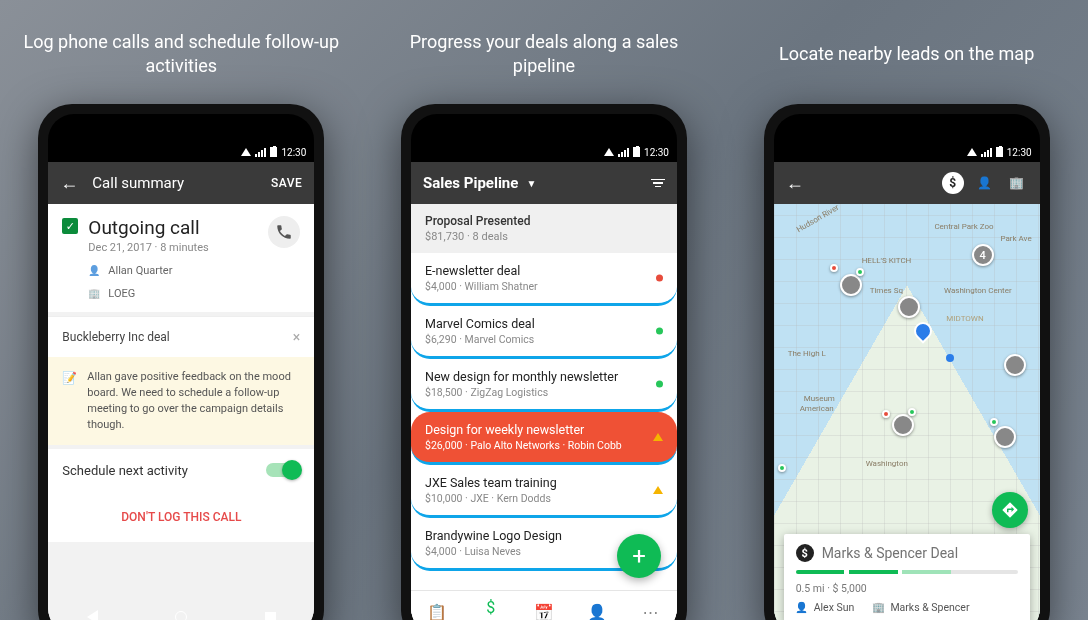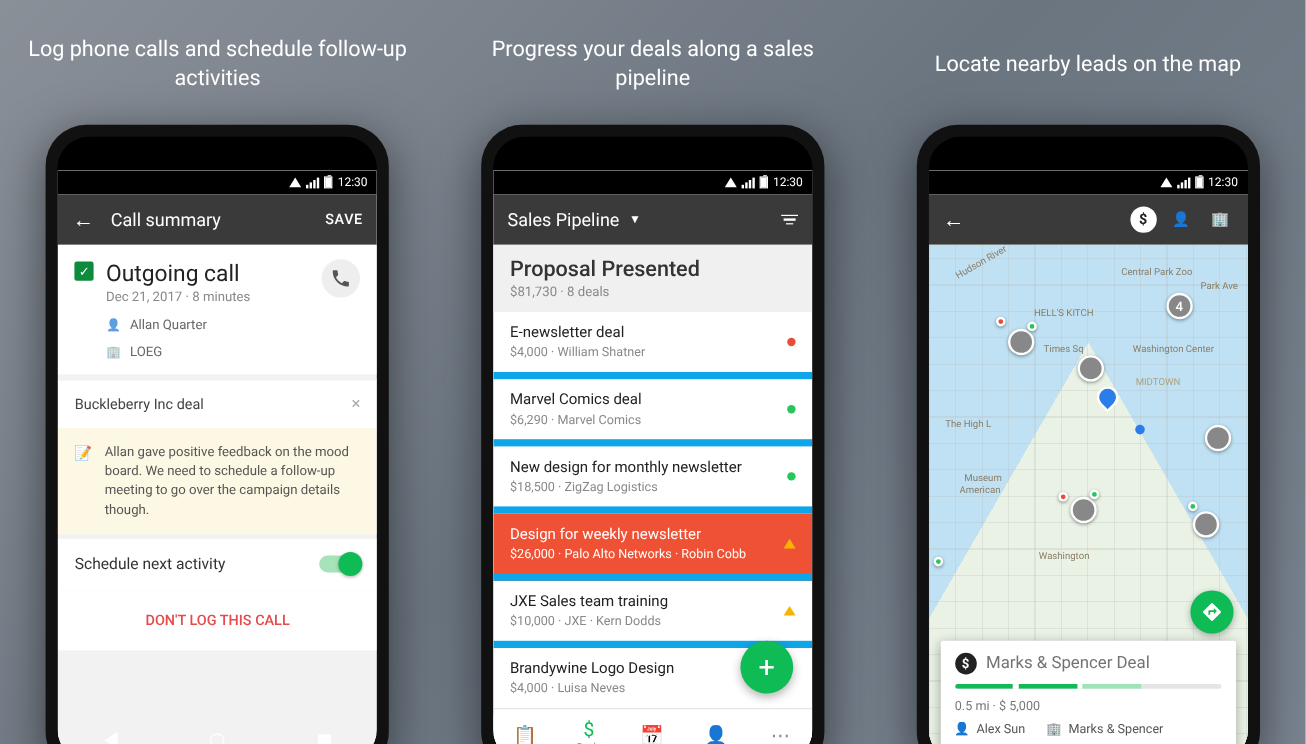--- a/index.html
+++ b/index.html
@@ -62,23 +62,23 @@
   .deal-row .x{color:#aaa;font-size:14px;}
   .note{background:#fdf8e3;padding:12px 14px;display:flex;gap:10px;font-size:11px;line-height:1.45;color:#555;margin-bottom:4px;}
   .note .ni{color:#aaa;margin-top:1px;font-size:12px;}
   .sched-row{display:flex;align-items:center;justify-content:space-between;padding:14px;background:#fff;font-size:13px;color:#333;}
   .toggle{width:34px;height:14px;background:#a6e3b8;border-radius:10px;position:relative;}
   .toggle::after{content:'';position:absolute;right:-2px;top:-3px;width:20px;height:20px;border-radius:50%;background:#0fbb55;box-shadow:0 1px 3px rgba(0,0,0,0.3);}
   .dont{color:#e64a4a;text-align:center;font-size:12px;font-weight:500;padding:18px;background:#fff;}
   
   .s2-body{flex:1;background:#fff;overflow:hidden;position:relative;}
   .stage{background:#f0f0f0;padding:10px 14px;}
-  .stage-t{font-size:18px;color:#333;font-weight:500;}
+  .stage-t{font-size:12px;color:#333;font-weight:500;}
   .stage-s{font-size:11px;color:#888;margin-top:2px;}
-  .deal{padding:10px 14px;border-bottom:6px solid #0ea5e9;position:relative;}
+  .deal{padding:10px 14px;border-bottom:3px solid #0ea5e9;position:relative;border-radius:19px;}
   .deal-t{font-size:12.5px;color:#222;}
   .deal-s{font-size:10.5px;color:#888;margin-top:2px;}
   .dot{position:absolute;right:14px;top:50%;transform:translateY(-50%);width:7px;height:7px;border-radius:50%;}
   .dred{background:#e74c3c;} .dgrn{background:#27c65a;} .dyel{width:0;height:0;border-left:5px solid transparent;border-right:5px solid transparent;border-bottom:8px solid #f5b400;border-radius:0;}
   .deal.hl{background:#ef5135;color:#fff;}
   .deal.hl .deal-t,.deal.hl .deal-s{color:#fff;}
   .fab{position:absolute;right:16px;bottom:56px;width:44px;height:44px;border-radius:50%;background:#0fbb55;color:#fff;display:flex;align-items:center;justify-content:center;font-size:24px;box-shadow:0 3px 8px rgba(0,0,0,0.3);}
   .tabbar{height:44px;border-top:1px solid #e5e5e5;display:flex;background:#fff;}
   .tab{flex:1;display:flex;flex-direction:column;align-items:center;justify-content:center;gap:1px;color:#888;font-size:8px;}
   .tab.act{color:#0fbb55;}
@@ -209,21 +209,21 @@
               <span style="height:5px"></span>
               <span style="height:7px"></span>
               <span style="height:9px"></span>
             </div>
           <div class="bat">
               <div class="fill"></div>
             </div>
           <span>12:30</span>
         </div>
         <div class="appbar">
-          <span style="font-weight:400;">Sales Pipeline</span>
+          <span style="font-weight:700;">Sales Pipeline</span>
           <span class="chev">▼</span>
           <span class="spacer"></span>
           <div class="filter-lines">
             <span style="width:14px"></span>
               <span style="width:10px"></span>
               <span style="width:6px"></span>
           </div>
         </div>
         <div class="s2-body">
           <div class="stage">

